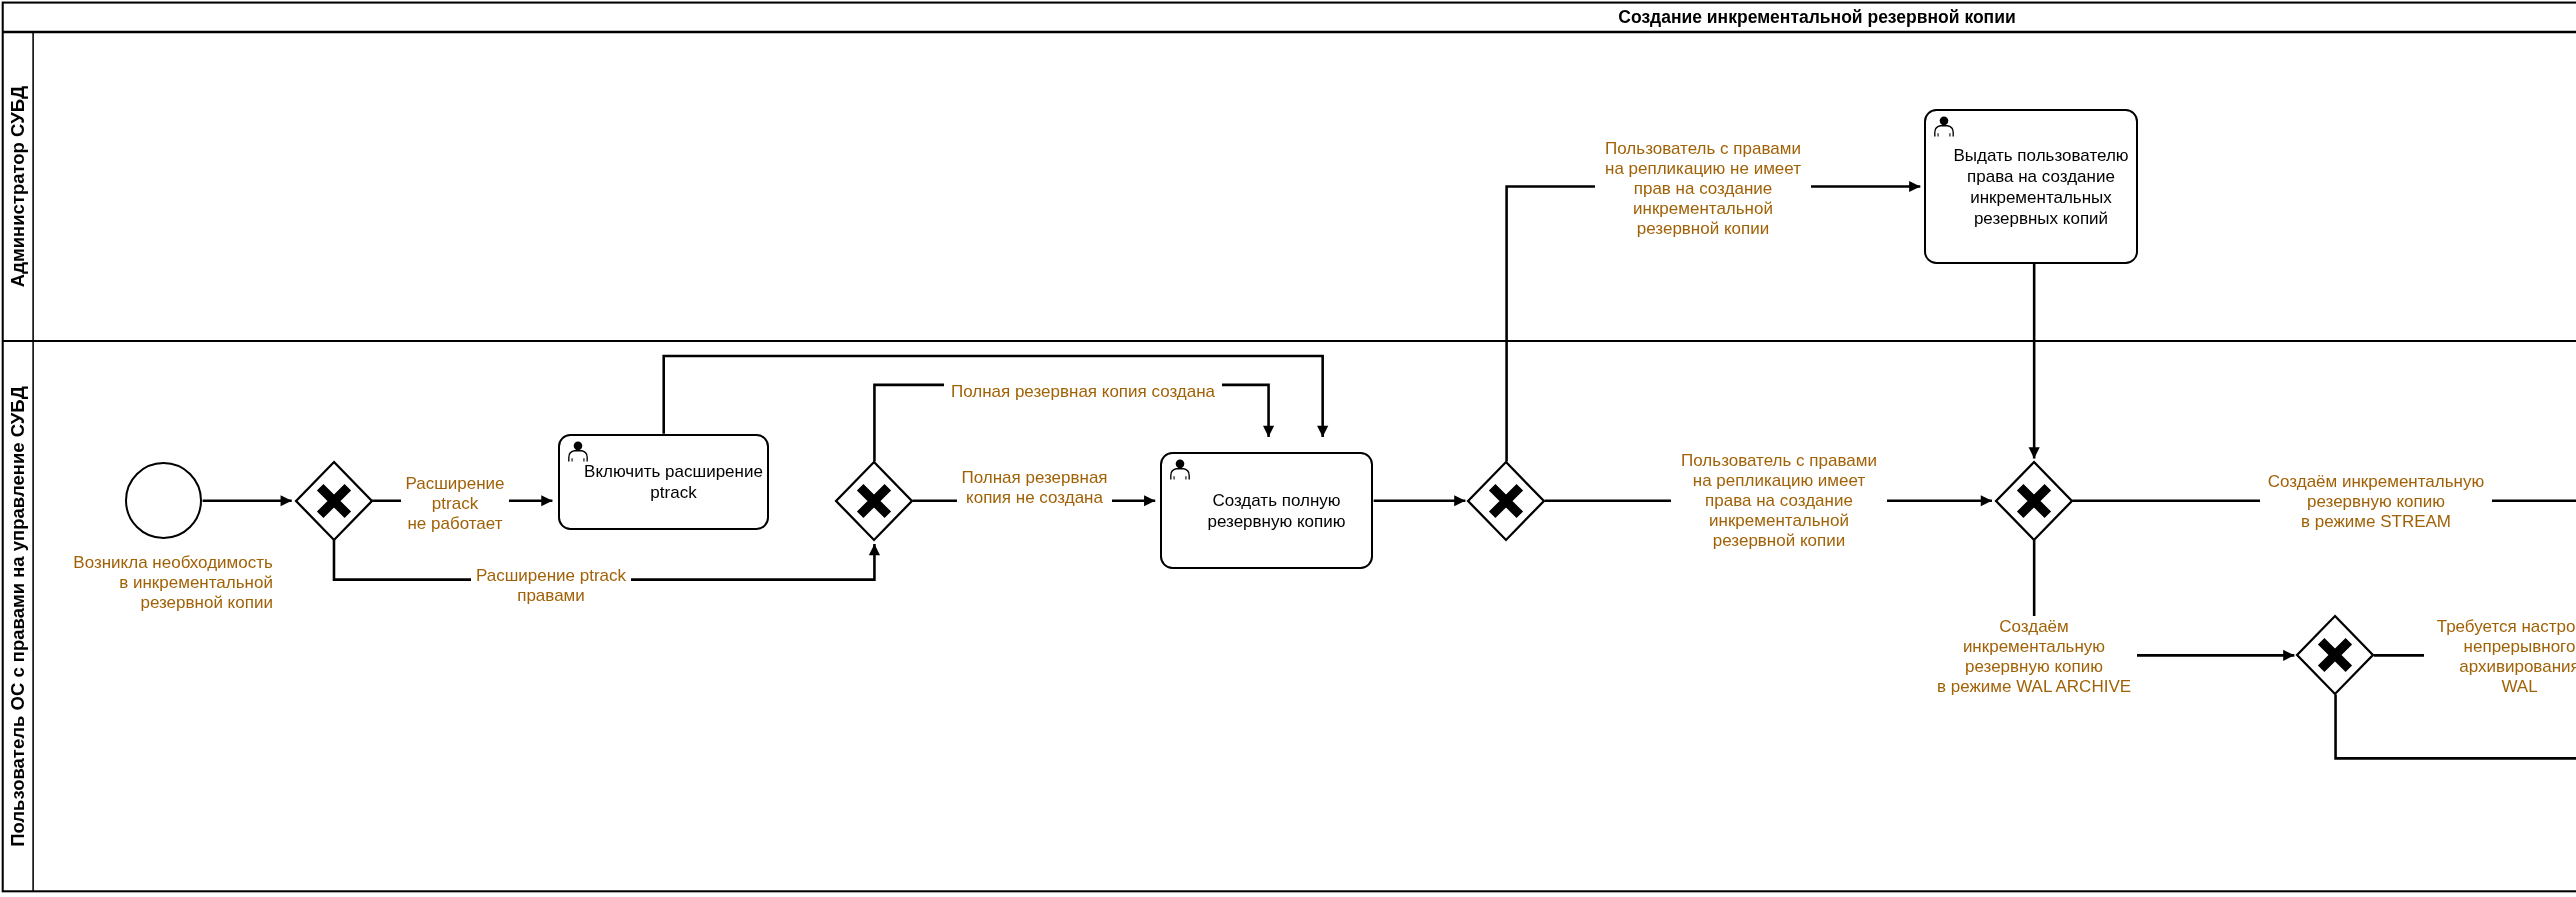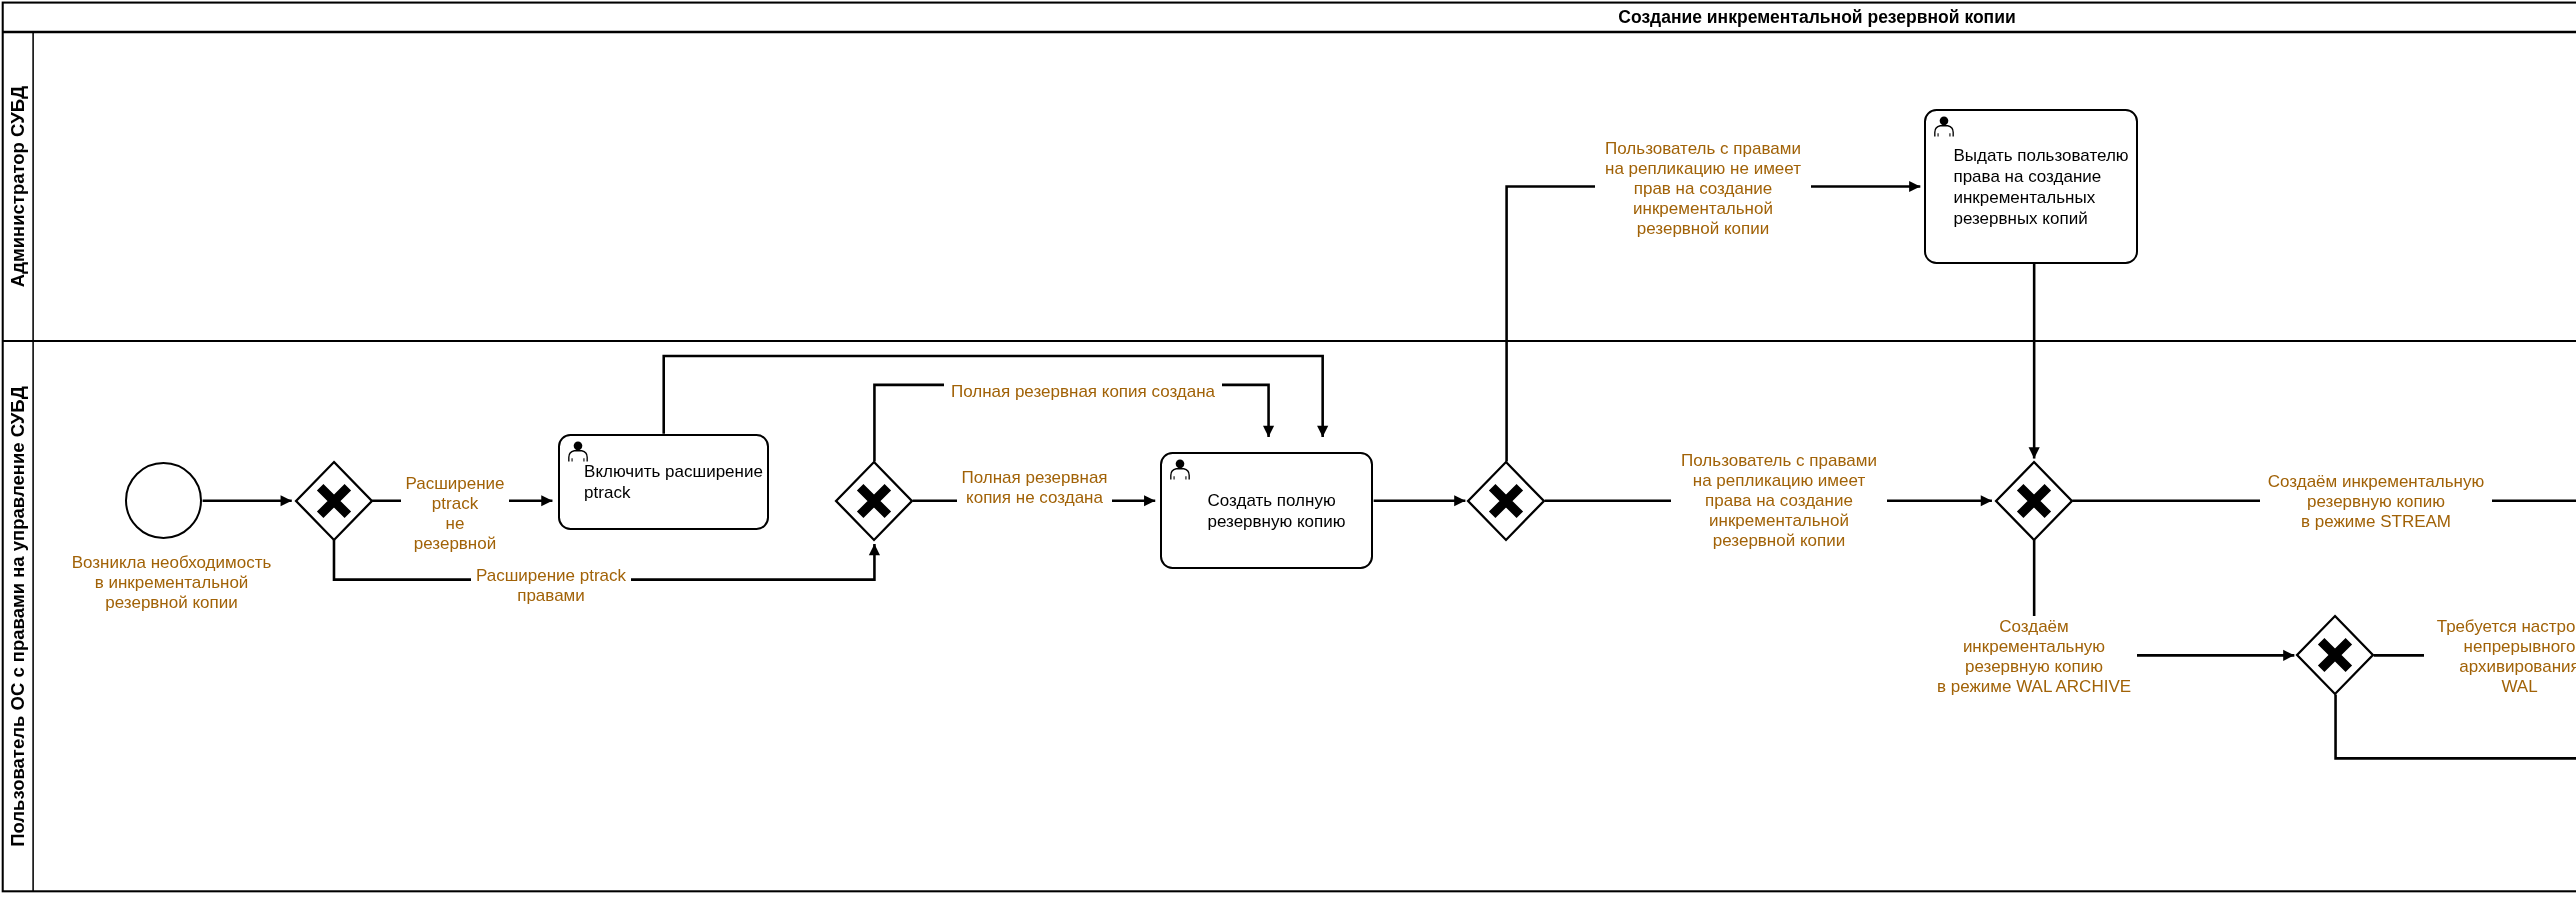--- a/index.html
+++ b/index.html
@@ -2,21 +2,21 @@
 <html style="font-size:8.2px"><head>
 <meta charset="utf-8">
 <style>
   html,body{margin:0;padding:0;background:#fff;}
   body{width:3634px;height:898px;overflow:hidden;font-family:"Liberation Sans",sans-serif;}
   #stage{position:relative;width:3634px;height:898px;background:#fff;}
   #edges{position:absolute;left:0;top:0;z-index:1;}
   .lbl{position:absolute;z-index:2;background:#fff;color:#a16207;font-size:17px;line-height:20px;
        text-align:center;white-space:pre-line;padding:0.5px 2.1px;box-sizing:border-box;}
   .task{position:absolute;z-index:3;background:#fff;border:2.6px solid #000;border-radius:12.4px;
-        display:flex;align-items:center;justify-content:center;
+        display:flex;align-items:center;justify-content:center;text-align:center;
         font-size:17px;line-height:21px;color:#000;white-space:pre-line;box-sizing:border-box;padding-left:20px;}
   .task .user-ic{position:absolute;left:6.2px;top:4.6px;}
   .gw{position:absolute;z-index:3;}
   .evt-start{position:absolute;z-index:3;background:#fff;border:2.6px solid #000;border-radius:50%;box-sizing:border-box;}
   #title-band{position:absolute;left:2.1px;top:2.1px;right:2.1px;height:30px;z-index:2;
               display:flex;align-items:center;justify-content:center;font-size:17.5px;font-weight:bold;color:#000;}
   .lane-label{position:absolute;z-index:2;display:flex;align-items:center;justify-content:center;
               font-size:18.5px;font-weight:bold;color:#000;transform:rotate(-90deg);}
 </style>
 </head>
@@ -56,26 +56,26 @@
       <path d="M6318,1272 H6403"></path>
       <path d="M5566,972 H6483 V1192"></path>
       <path d="M6557,1272 H6640"></path>
     </g>
   </svg>
 
   <div id="title-band">Создание инкрементальной резервной копии</div>
   <div class="lane-label" style="left:-137px;top:171px;width:309px;height:31px;">Администратор СУБД</div>
   <div class="lane-label" style="left:-258px;top:601px;width:551px;height:31px;">Пользователь ОС с правами на управление СУБД</div>
 
-  <div class="lbl" style="left:60px;top:552px;width:223px;">Возникла необходимость
+  <div class="lbl" style="left:52px;top:552px;width:223px;text-align:right;">Возникла необходимость
 в инкрементальной
 резервной копии</div>
   <div class="lbl" style="left:401px;top:473px;width:108px;">Расширение
 ptrack
-не резервной</div>
+не работает</div>
   <div class="lbl" style="left:471px;top:565px;width:160px;">Расширение ptrack
 правами</div>
   <div class="lbl" style="left:944px;top:375px;width:278px;margin-top:6px;">Полная резервная копия создана</div>
   <div class="lbl" style="left:957px;top:467px;width:155px;">Полная резервная
 копия не создана</div>
   <div class="lbl" style="left:1595px;top:138px;width:216px;">Пользователь с правами
 на репликацию не имеет
 прав на создание
 инкрементальной
 резервной копии</div>

